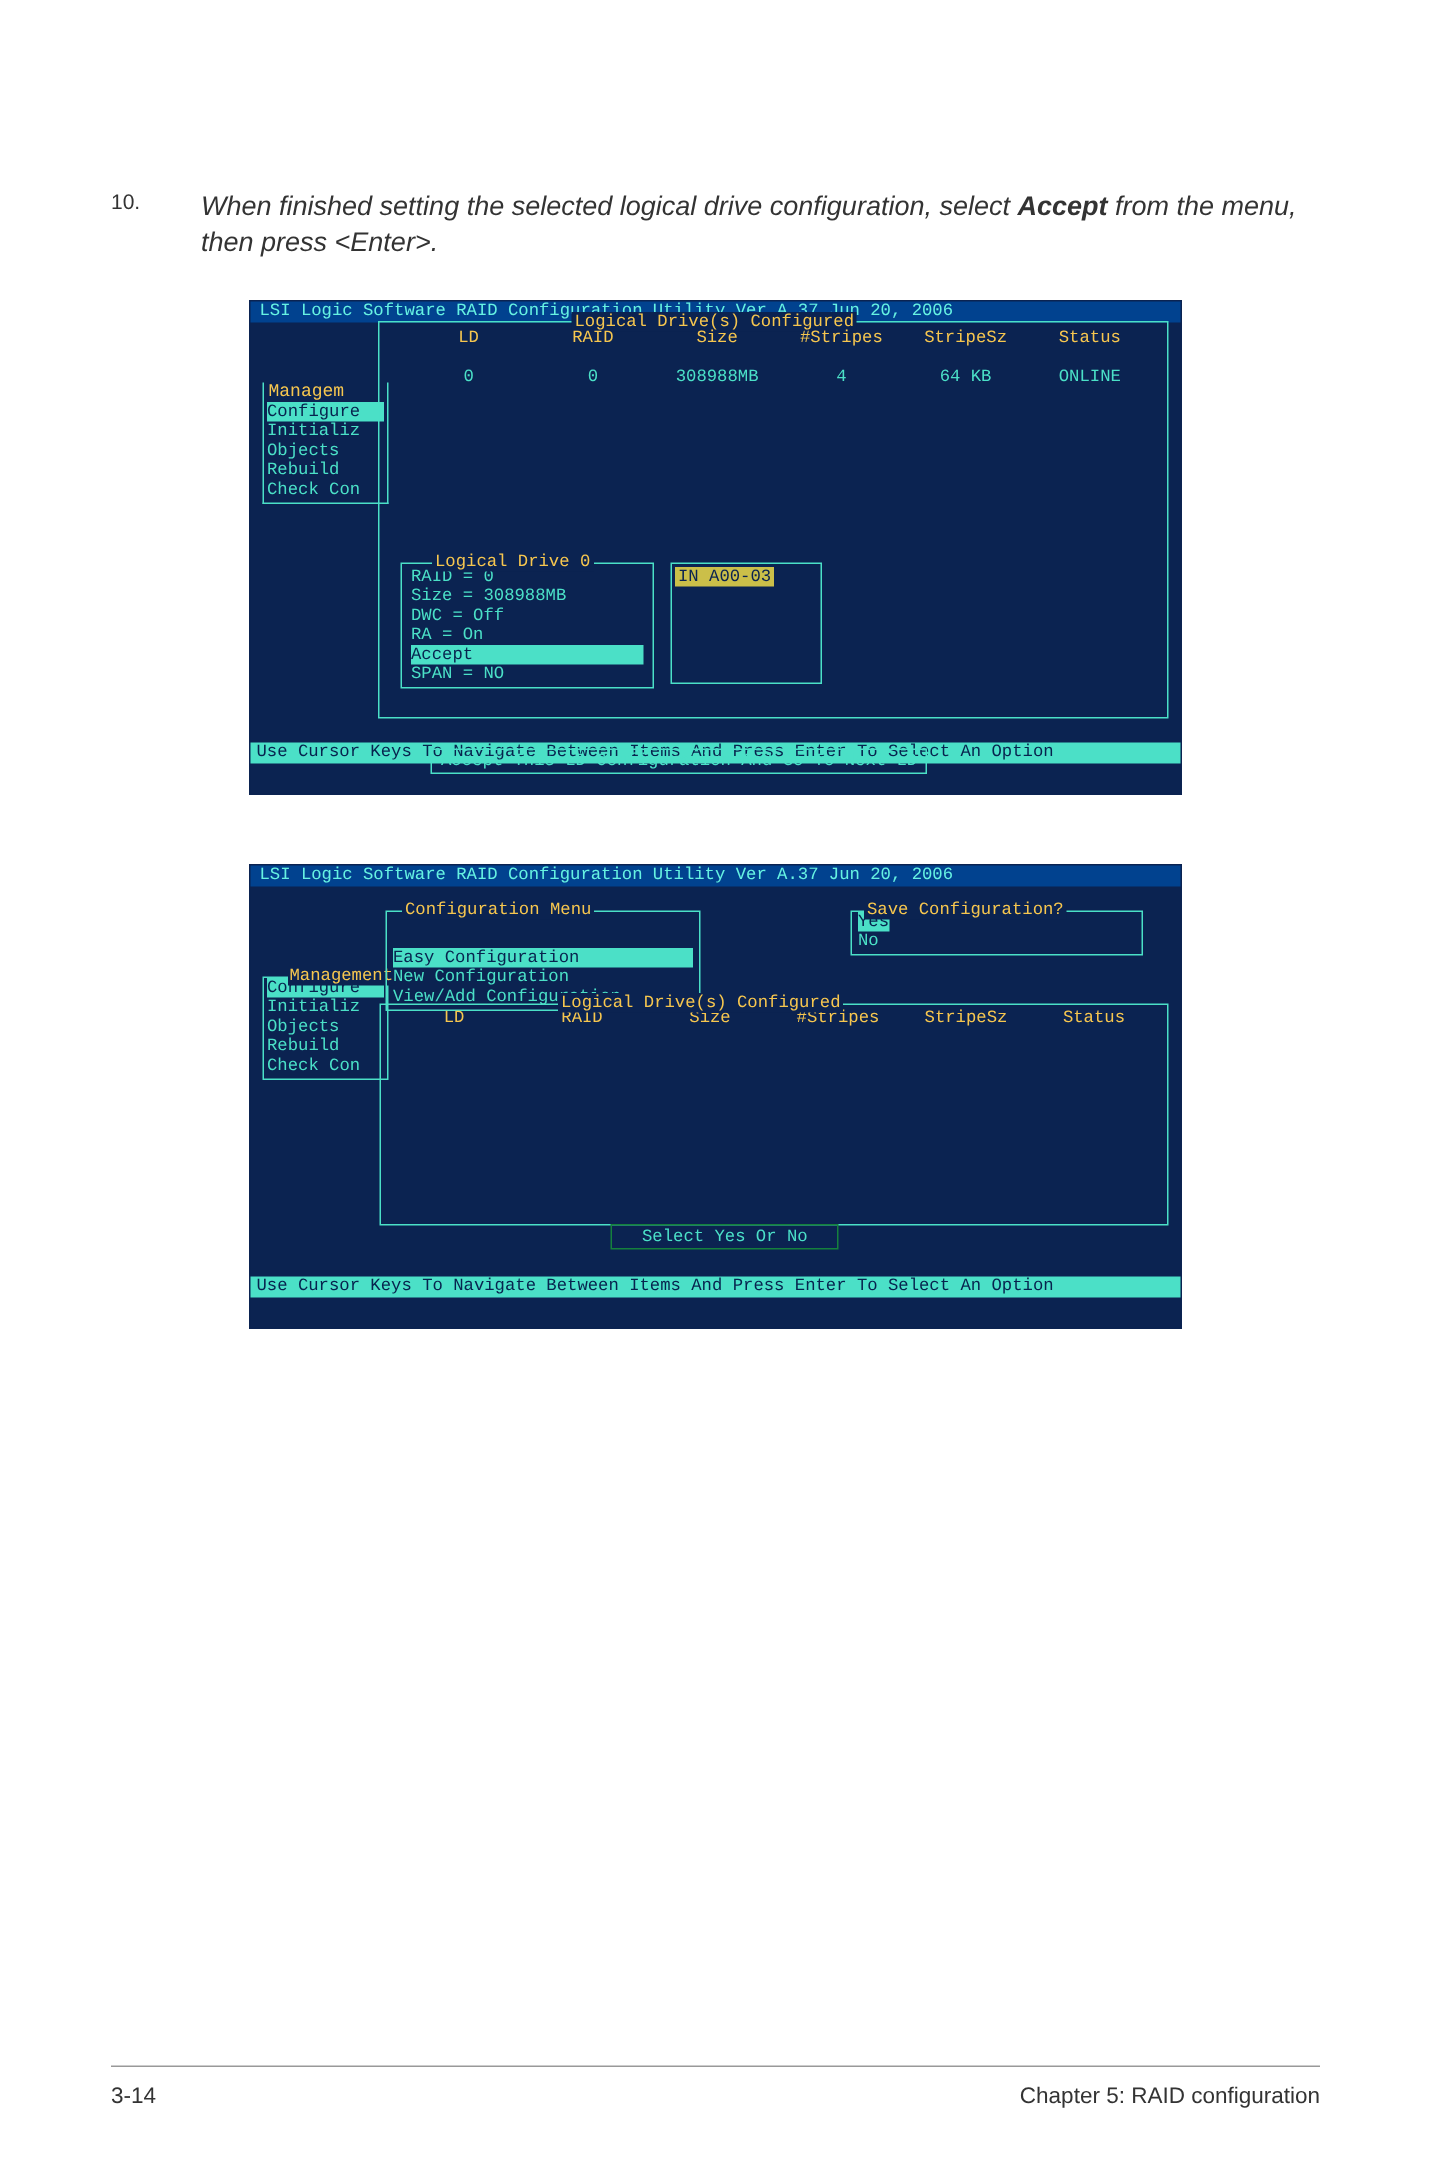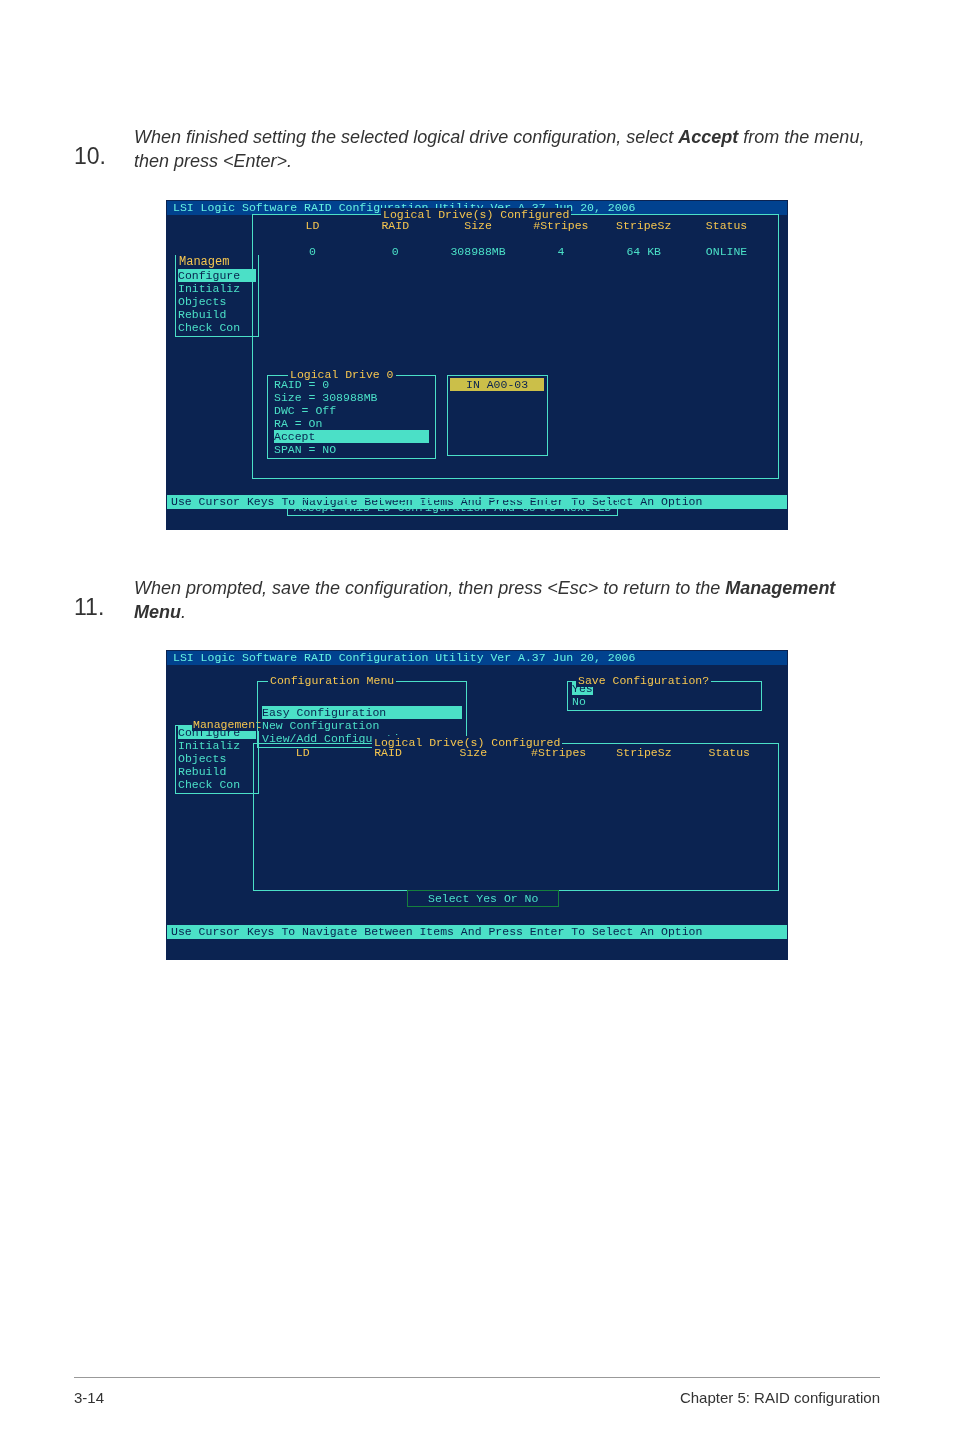--- a/index.html
+++ b/index.html
@@ -16,23 +16,22 @@
     padding: 125px 74px 0 74px;
     box-sizing: border-box;
   }
   .step {
     display: flex;
     align-items: flex-start;
     margin-bottom: 20px;
   }
   .step-num {
     width: 60px;
-    font-size: 23px;
+    font-size: 14px;
     line-height: 1.35;
-    margin-top: 16px;
   }
   .step-body {
     flex: 1;
     font-size: 18px;
     line-height: 1.35;
     font-style: italic;
   }
   .strong { font-weight: bold; }
 
   
@@ -111,21 +110,21 @@
   .t1-ldbox .hl{ background:#4be0c7; color:#08244f;}
   .t1-port{
     position:absolute;
     left:280px; top:160px;
     width:95px; height:75px;
     border:1px solid #4be0c7;
     padding:2px;
   }
   .t1-port .pin{
     background:#cbbf49; color:#0b2351;
-    display:inline-block; padding:0 16px;
+    display:inline-block; padding:0 2px;
   }
   .t1-accept{
     position:absolute;
     left:120px; top:284px;
     border:1px solid #4be0c7;
     color:#4be0c7;
     padding:1px 6px;
   }
   .tfoot{
     background:#4be0c7;
@@ -261,26 +260,20 @@
 
       <div class="t1-port">
         <span class="pin">IN A00-03</span>
       </div>
 
       <div class="t1-accept mono">Accept This LD Configuration And Go To Next LD</div>
     </div>
     <div class="tfoot">Use Cursor Keys To Navigate Between Items And Press Enter To Select An Option</div>
   </div>
 
-  <div class="step">
-    <div class="step-num">11.</div>
-    <div class="step-body">
-      <span>When prompted, save the configuration, then press &lt;Esc&gt; to return to the </span><span class="strong">Management Menu</span><span>.</span>
-    </div>
-  </div>
 
   <div class="term term2">
     <div class="tbar">LSI Logic Software RAID Configuration Utility Ver A.37 Jun 20, 2006</div>
     <div class="t2-main mono">
 
       <div class="t2-mgmt mono">
         <span class="ttl">Management</span>
         <div class="hl">Configure</div>
         <div>Initializ</div>
         <div>Objects</div>

